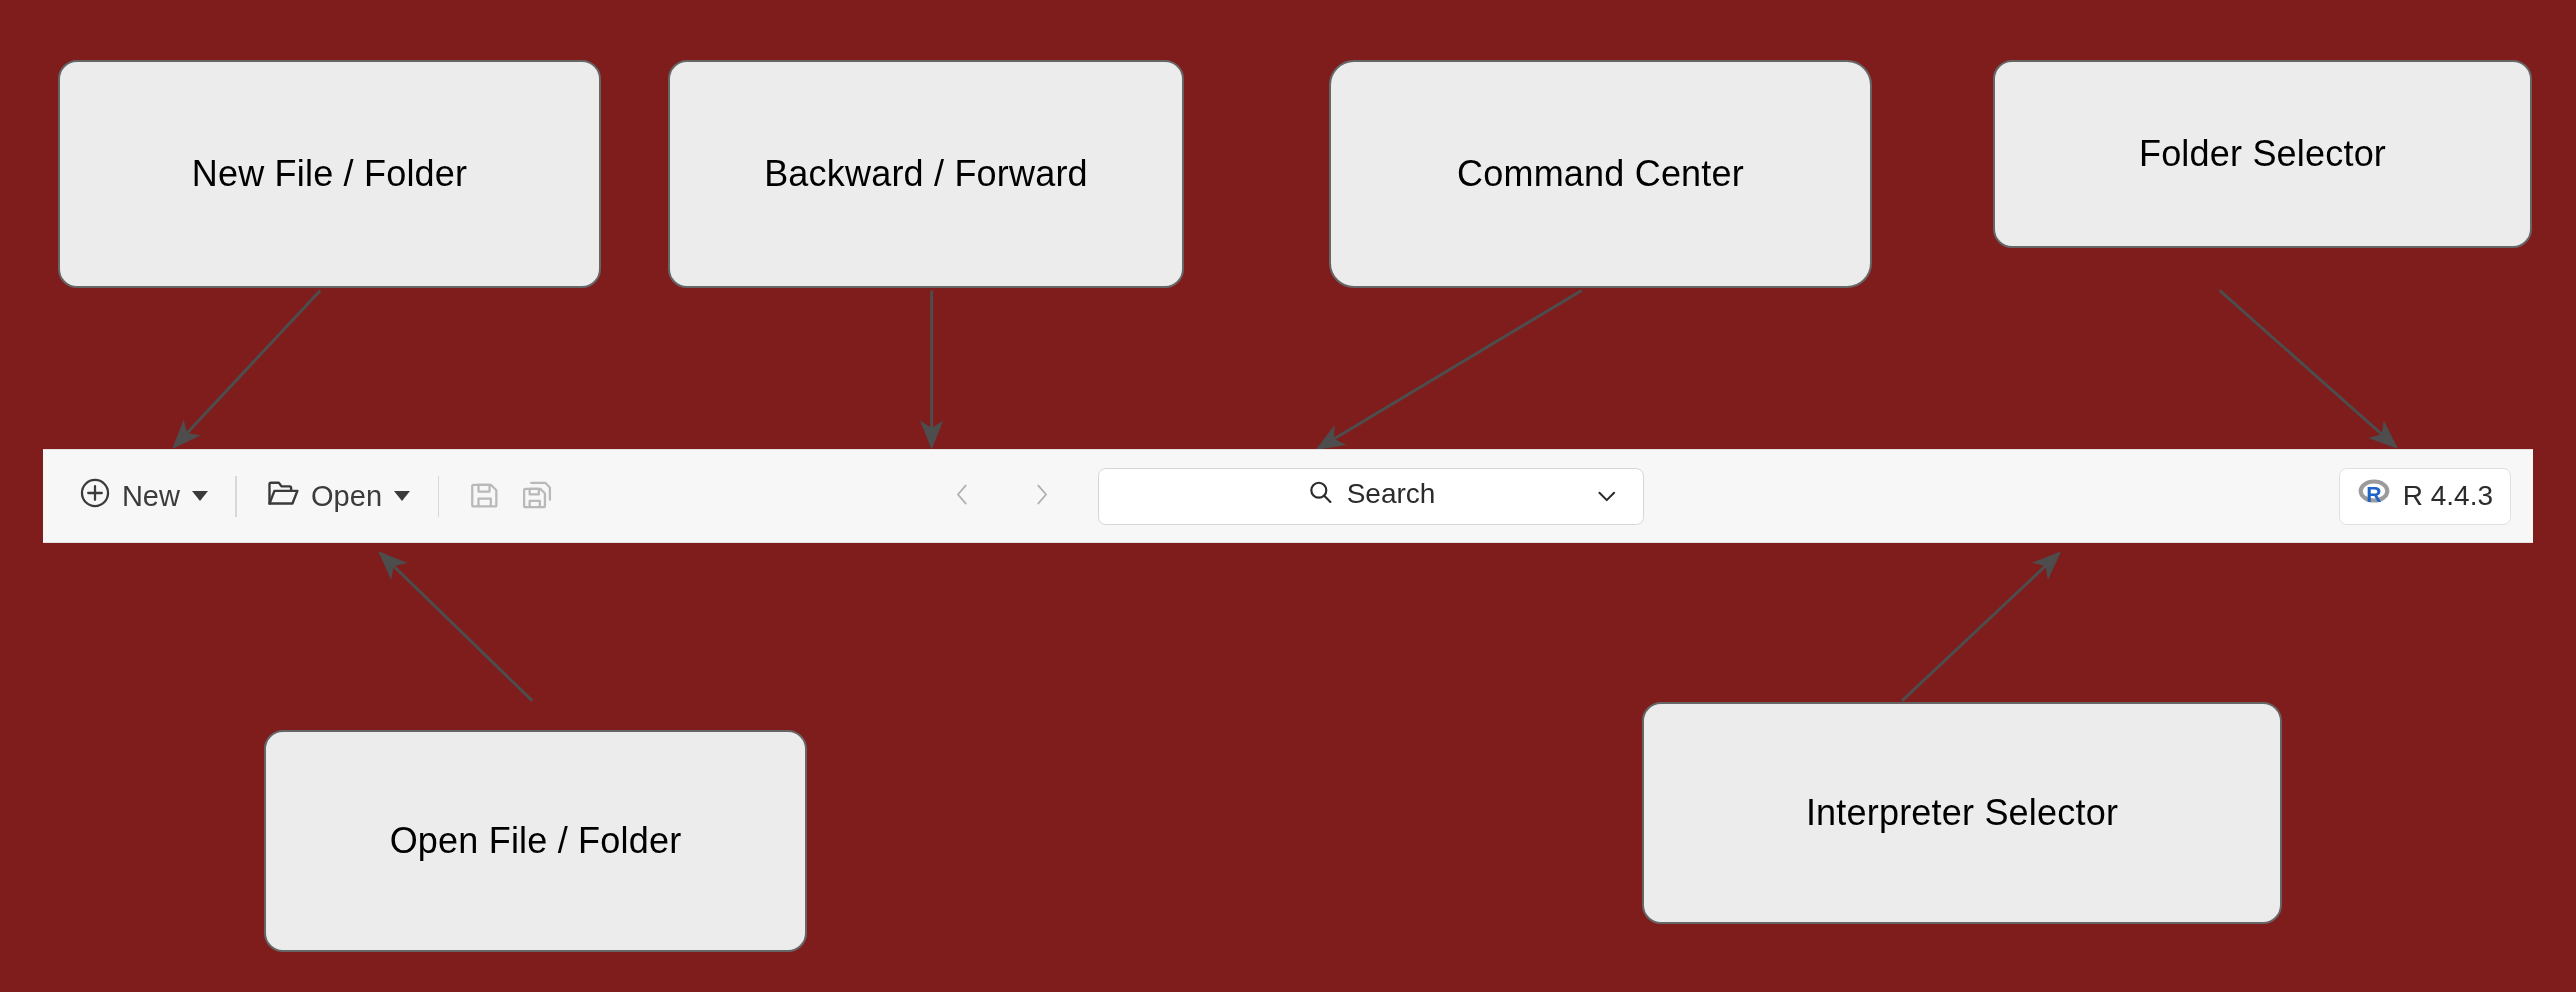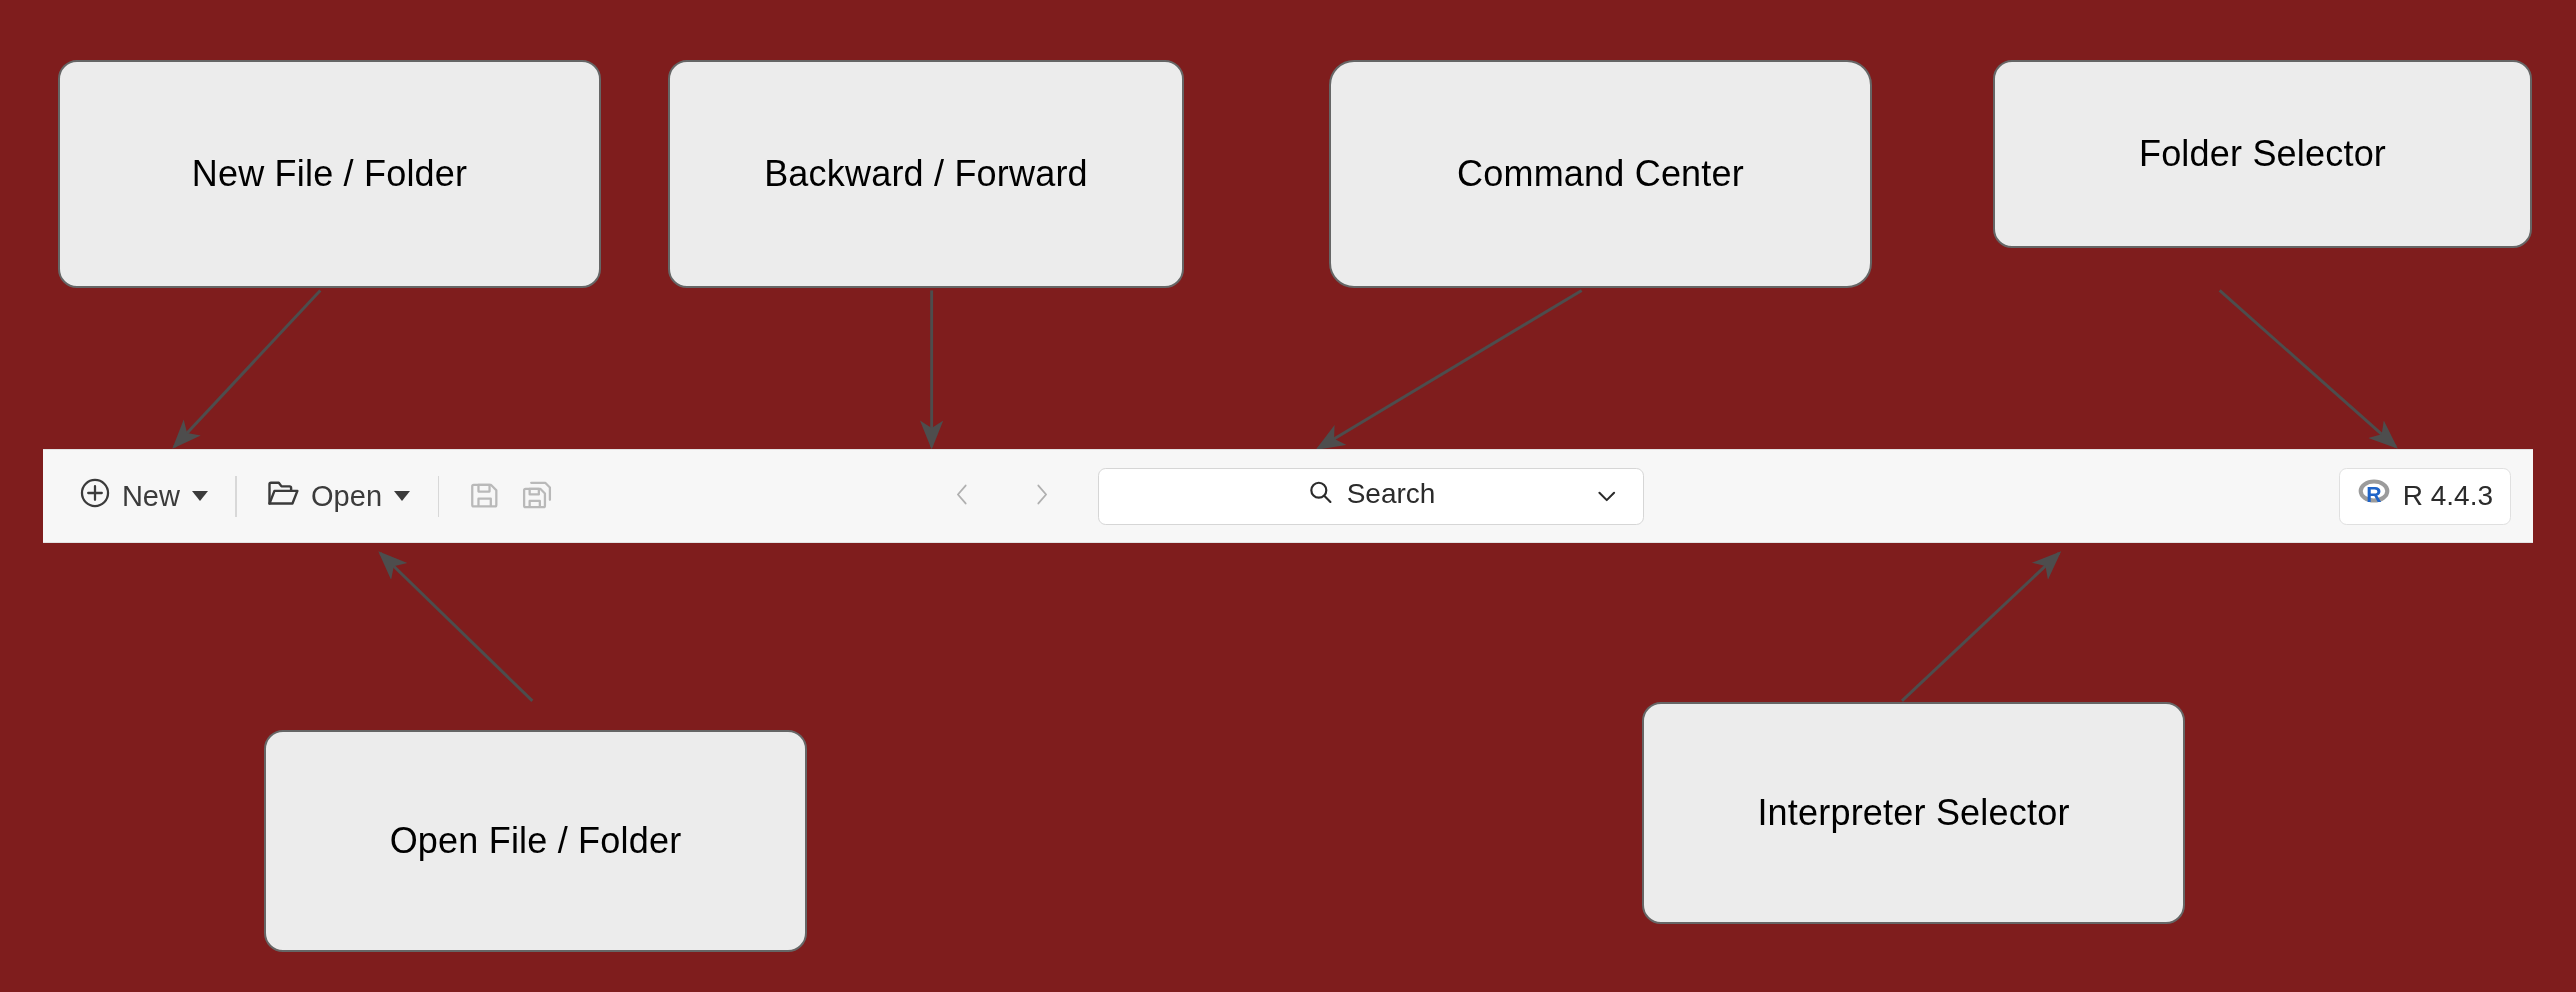--- a/index.html
+++ b/index.html
@@ -198,21 +198,21 @@
       </div>
       <div class="callout" style="left: 1329px; top: 60px; width: 543px; height: 228px; border-radius: 25px;">
         <span>Command Center</span>
       </div>
       <div class="callout" style="left: 1993px; top: 60px; width: 539px; height: 188px;">
         <span>Folder Selector</span>
       </div>
       <div class="callout" style="left: 264px; top: 702px; width: 543px; height: 222px; margin-top: 28px;">
         <span>Open File / Folder</span>
       </div>
-      <div class="callout" style="left: 1642px; top: 702px; width: 543px; height: 222px;">
+      <div class="callout" style="left: 1642px; top: 702px; width: 640px; height: 222px;">
         <span>Interpreter Selector</span>
       </div>
     </div>
 
   <div id="toolbar">
 
     <div class="tb-left">
 
       <div class="tb-btn">
         <span>

